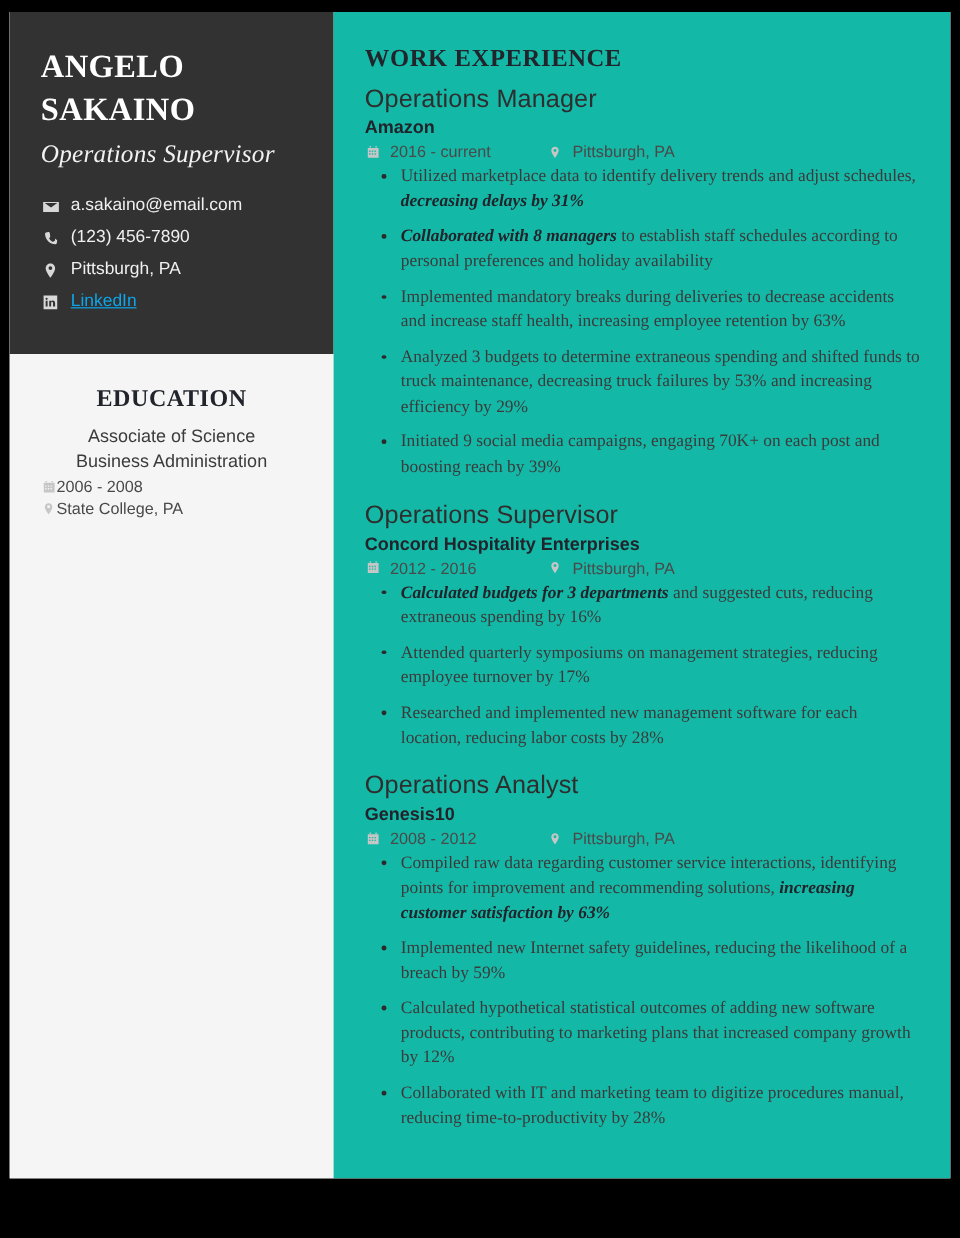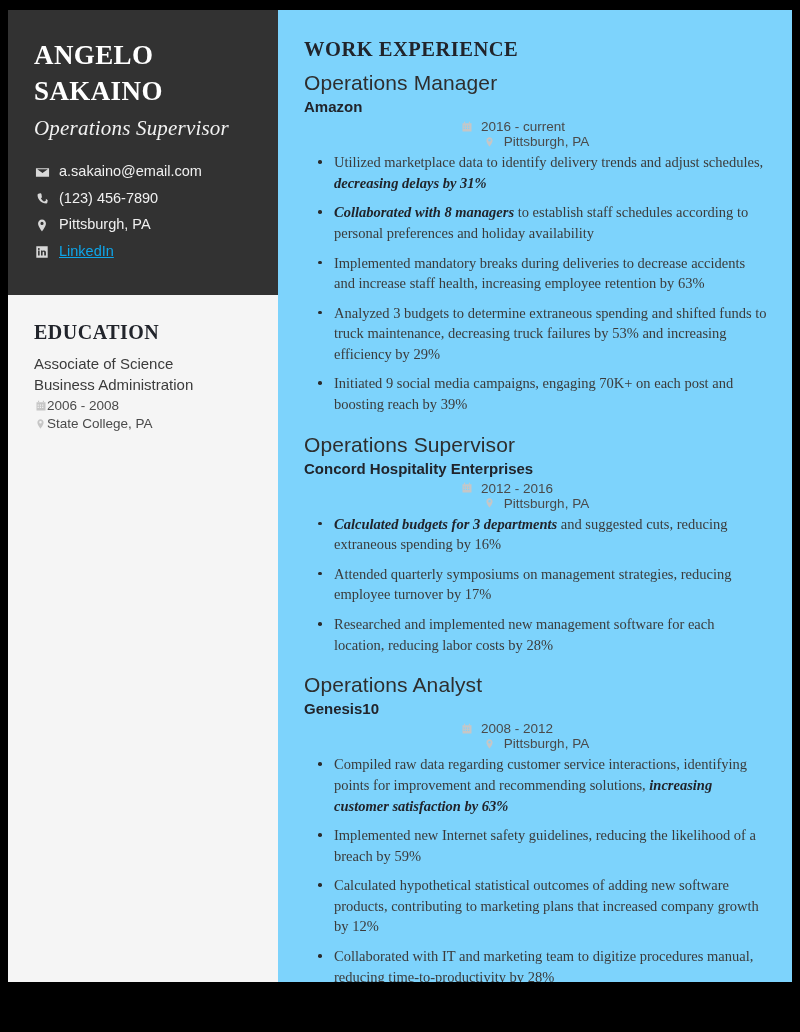--- a/index.html
+++ b/index.html
@@ -77,21 +77,21 @@
   }
 
   .contact-row .ico svg { display: block; }
 
   .link-text {
     text-decoration: underline;
     color: #0ea5e9;
   }
 
   
-  .sidebar-body { padding: 26px 26px 0 26px; flex: 1; }
+  .sidebar-body { padding: 26px 26px 0 26px; flex: 1; text-align: center; }
 
   .side-heading {
     font-family: "Liberation Serif", serif;
     font-weight: bold;
     font-size: 20px;
     color: #21242b;
     letter-spacing: 0.5px;
     margin-bottom: 9px;
   }
 
@@ -152,21 +152,21 @@
     top: 9px;
     width: 3.5px;
     height: 3.5px;
     border-radius: 50%;
     background: #2b2b2b;
   }
 
   
   .main {
     flex: 1;
-    background: #7dd3fc;
+    background: #14b8a6;
     padding: 28px 24px 0 26px;
   }
 
   .main-heading {
     font-family: "Liberation Serif", serif;
     font-weight: bold;
     font-size: 20.5px;
     color: #21242b;
     letter-spacing: 0.5px;
     margin-bottom: 9px;
@@ -187,21 +187,20 @@
     font-weight: bold;
     color: #21242b;
     margin-top: 3px;
   }
 
   .job-meta {
     display: flex;
     align-items: center;
     margin-top: 4px;
     margin-bottom: 3px;
-    flex-direction: column;
   }
 
   .job-meta .meta-date { width: 152px; }
 
   .job-meta .meta-item {
     display: flex;
     align-items: center;
     gap: 8px;
     font-size: 13.5px;
     color: #4a4a4a;

